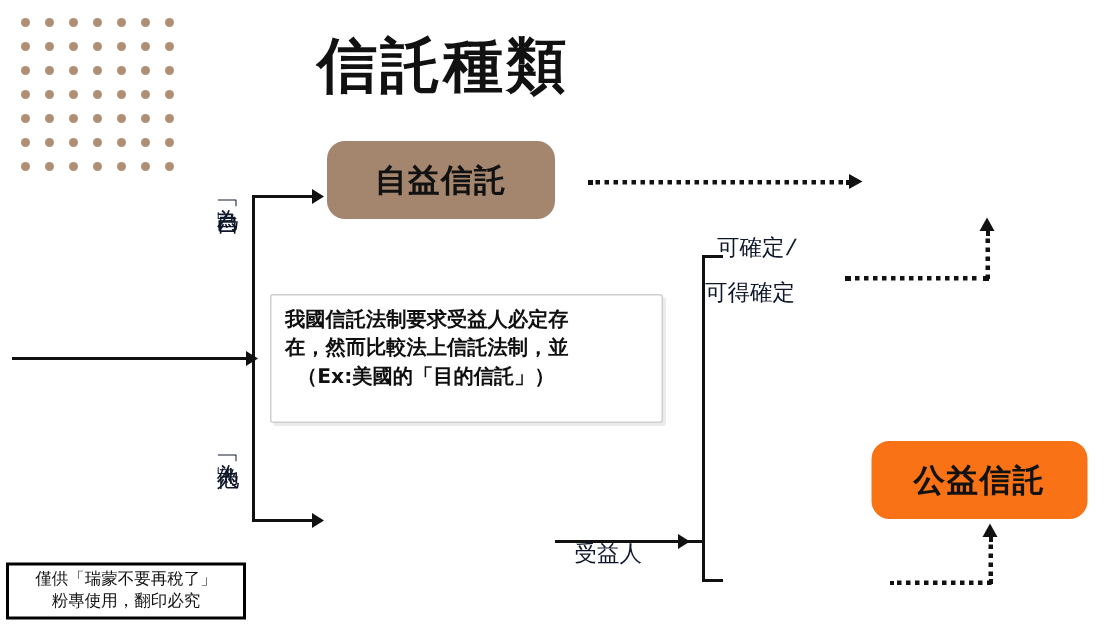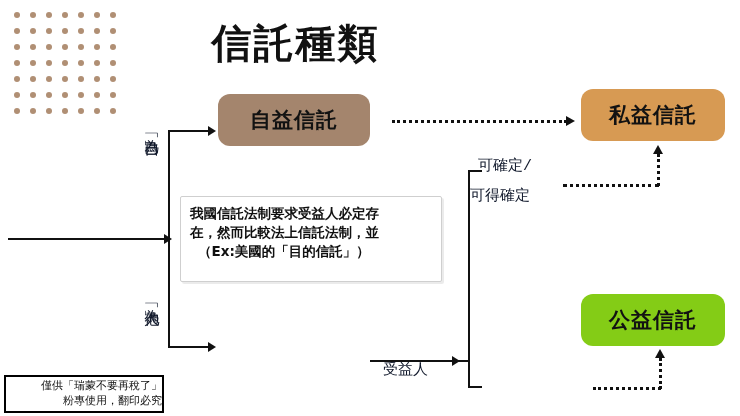--- a/index.html
+++ b/index.html
@@ -154,21 +154,21 @@
     position: absolute;
     left: 4px;
     top: 375px;
     width: 160px;
     height: 38px;
     border: 2px solid #000000;
     background: #ffffff;
     box-sizing: border-box;
     display: flex;
     flex-direction: column;
-    align-items: flex-end;
+    align-items: center;
     justify-content: center;
   }
   #watermark .wm-line {
     font-size: 11px;
     color: #111111;
     line-height: 1.35;
     font-family: "DejaVu Sans", "Liberation Sans", sans-serif;
     white-space: nowrap;
   }
 </style>
@@ -254,24 +254,21 @@
   <div class="dline v" style="left:657px; top:154px; height:32px;"></div>
   <div class="arrow-up-dotted" style="left:653px; top:145px;"></div>
 
   <div class="dline h" style="left:593px; top:387px; width:68px;"></div>
   <div class="dline v" style="left:659px; top:358px; height:31px;"></div>
   <div class="arrow-up-dotted" style="left:655px; top:349px;"></div>
 
   <div class="node-box" id="node-self" style="background: rgb(164, 133, 109);">
     <span>自益信託</span>
   </div>
-  <div class="node-box" id="node-private" style="background: rgb(215, 154, 83);">
-    <span>私益信託</span>
-  </div>
-  <div class="node-box" id="node-public" style="background: #84cc16;">
+  <div class="node-box" id="node-public" style="background: #f97316;">
     <span>公益信託</span>
   </div>
 
   <div id="note-box">
     <div class="note-line">我國信託法制要求受益人必定存</div>
     <div class="note-line">在，然而比較法上信託法制，並</div>
     <div class="note-line indent">（Ex:美國的「目的信託」）</div>
   </div>
 
   <div class="label vertical" id="label-for-self">為「自己」</div>

